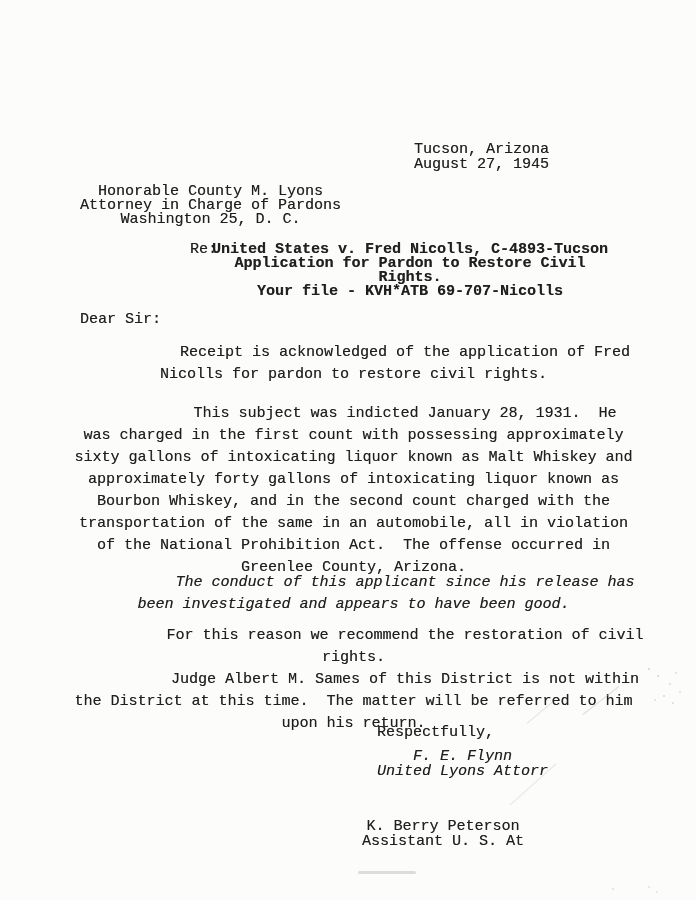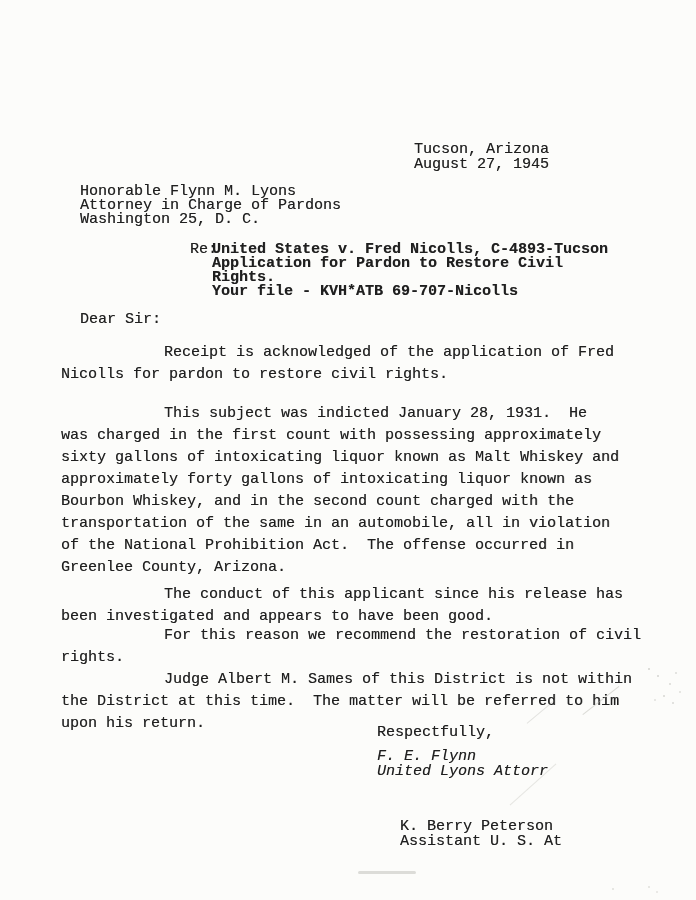--- a/index.html
+++ b/index.html
@@ -8,20 +8,21 @@
     background: #ffffff;
   }
   .page {
     position: relative;
     width: 696px;
     height: 900px;
     background: var(--paper, #fcfcfa);
     overflow: hidden;
     font-family: "Liberation Mono", "DejaVu Sans Mono", monospace;
     color: var(--ink, #1f1f1f);
+    text-align: center;
   }
   .block {
     position: absolute;
     font-size: 15px;
     text-shadow: 0.3px 0.3px 0.4px rgba(25,25,25,0.55);
   }
   .lines { white-space: pre; }
 
   .dateline   { left: 414px; top: 142px; line-height: 15px; }
   .recipient  { left: 80px;  top: 185px; line-height: 14px; }
@@ -35,27 +36,27 @@
   .para {
     left: 61px;
     width: 585px;
     line-height: 22px;
     white-space: pre;
     text-indent: 103px;
   }
   .p1 { top: 342px; }
   .p2 { top: 385px; margin-top: 18px; }
   .p3 { top: 512px; }
-  .p4 { top: 584px; }
+  .p4 { top: 572px; font-style: italic; }
   .p5 { top: 625px; }
   .p6 { top: 669px; }
 
   .valediction { left: 377px; top: 725px; line-height: 16px; }
   .signer-primary   { left: 377px; top: 749px; line-height: 15px; font-style: italic; }
-  .signer-secondary { left: 400px; top: 819px; line-height: 15px; }
+  .signer-secondary { left: 362px; top: 819px; line-height: 15px; }
 
   
   .artifact { position: absolute; pointer-events: none; }
   .scratch-a { left: 578px; top: 700px; width: 46px; height: 1.4px;
                background: #b9b9b2; transform: rotate(-38deg); opacity: .5; }
   .scratch-b { left: 523px; top: 712px; width: 34px; height: 1px;
                background: #c6c6c0; transform: rotate(-40deg); opacity: .45; }
   .scratch-c { left: 502px; top: 784px; width: 62px; height: 1px;
                background: #d0d0ca; transform: rotate(-42deg); opacity: .5; }
   .speck-cluster { left: 648px; top: 668px; width: 2px; height: 2px;
@@ -72,21 +73,21 @@
                box-shadow: 36px -2px 0 #c4c4be, 44px 3px 0 #cccac4; }
 </style>
 </head>
 <body>
 
 <div class="page">
 
   <div class="block dateline lines">Tucson, Arizona
 August 27, 1945</div>
 
-  <div class="block recipient lines">Honorable Flynn M. Lyons
+  <div class="block recipient lines">Honorable County M. Lyons
 Attorney in Charge of Pardons
 Washington 25, D. C.</div>
 
   <div class="block reference">
     <span class="re-label">Re:</span>
     <div class="re-lines lines">United States v. Fred Nicolls, C-4893-Tucson
 Application for Pardon to Restore Civil
 Rights.
 Your file - KVH*ATB 69-707-Nicolls</div>
   </div>

